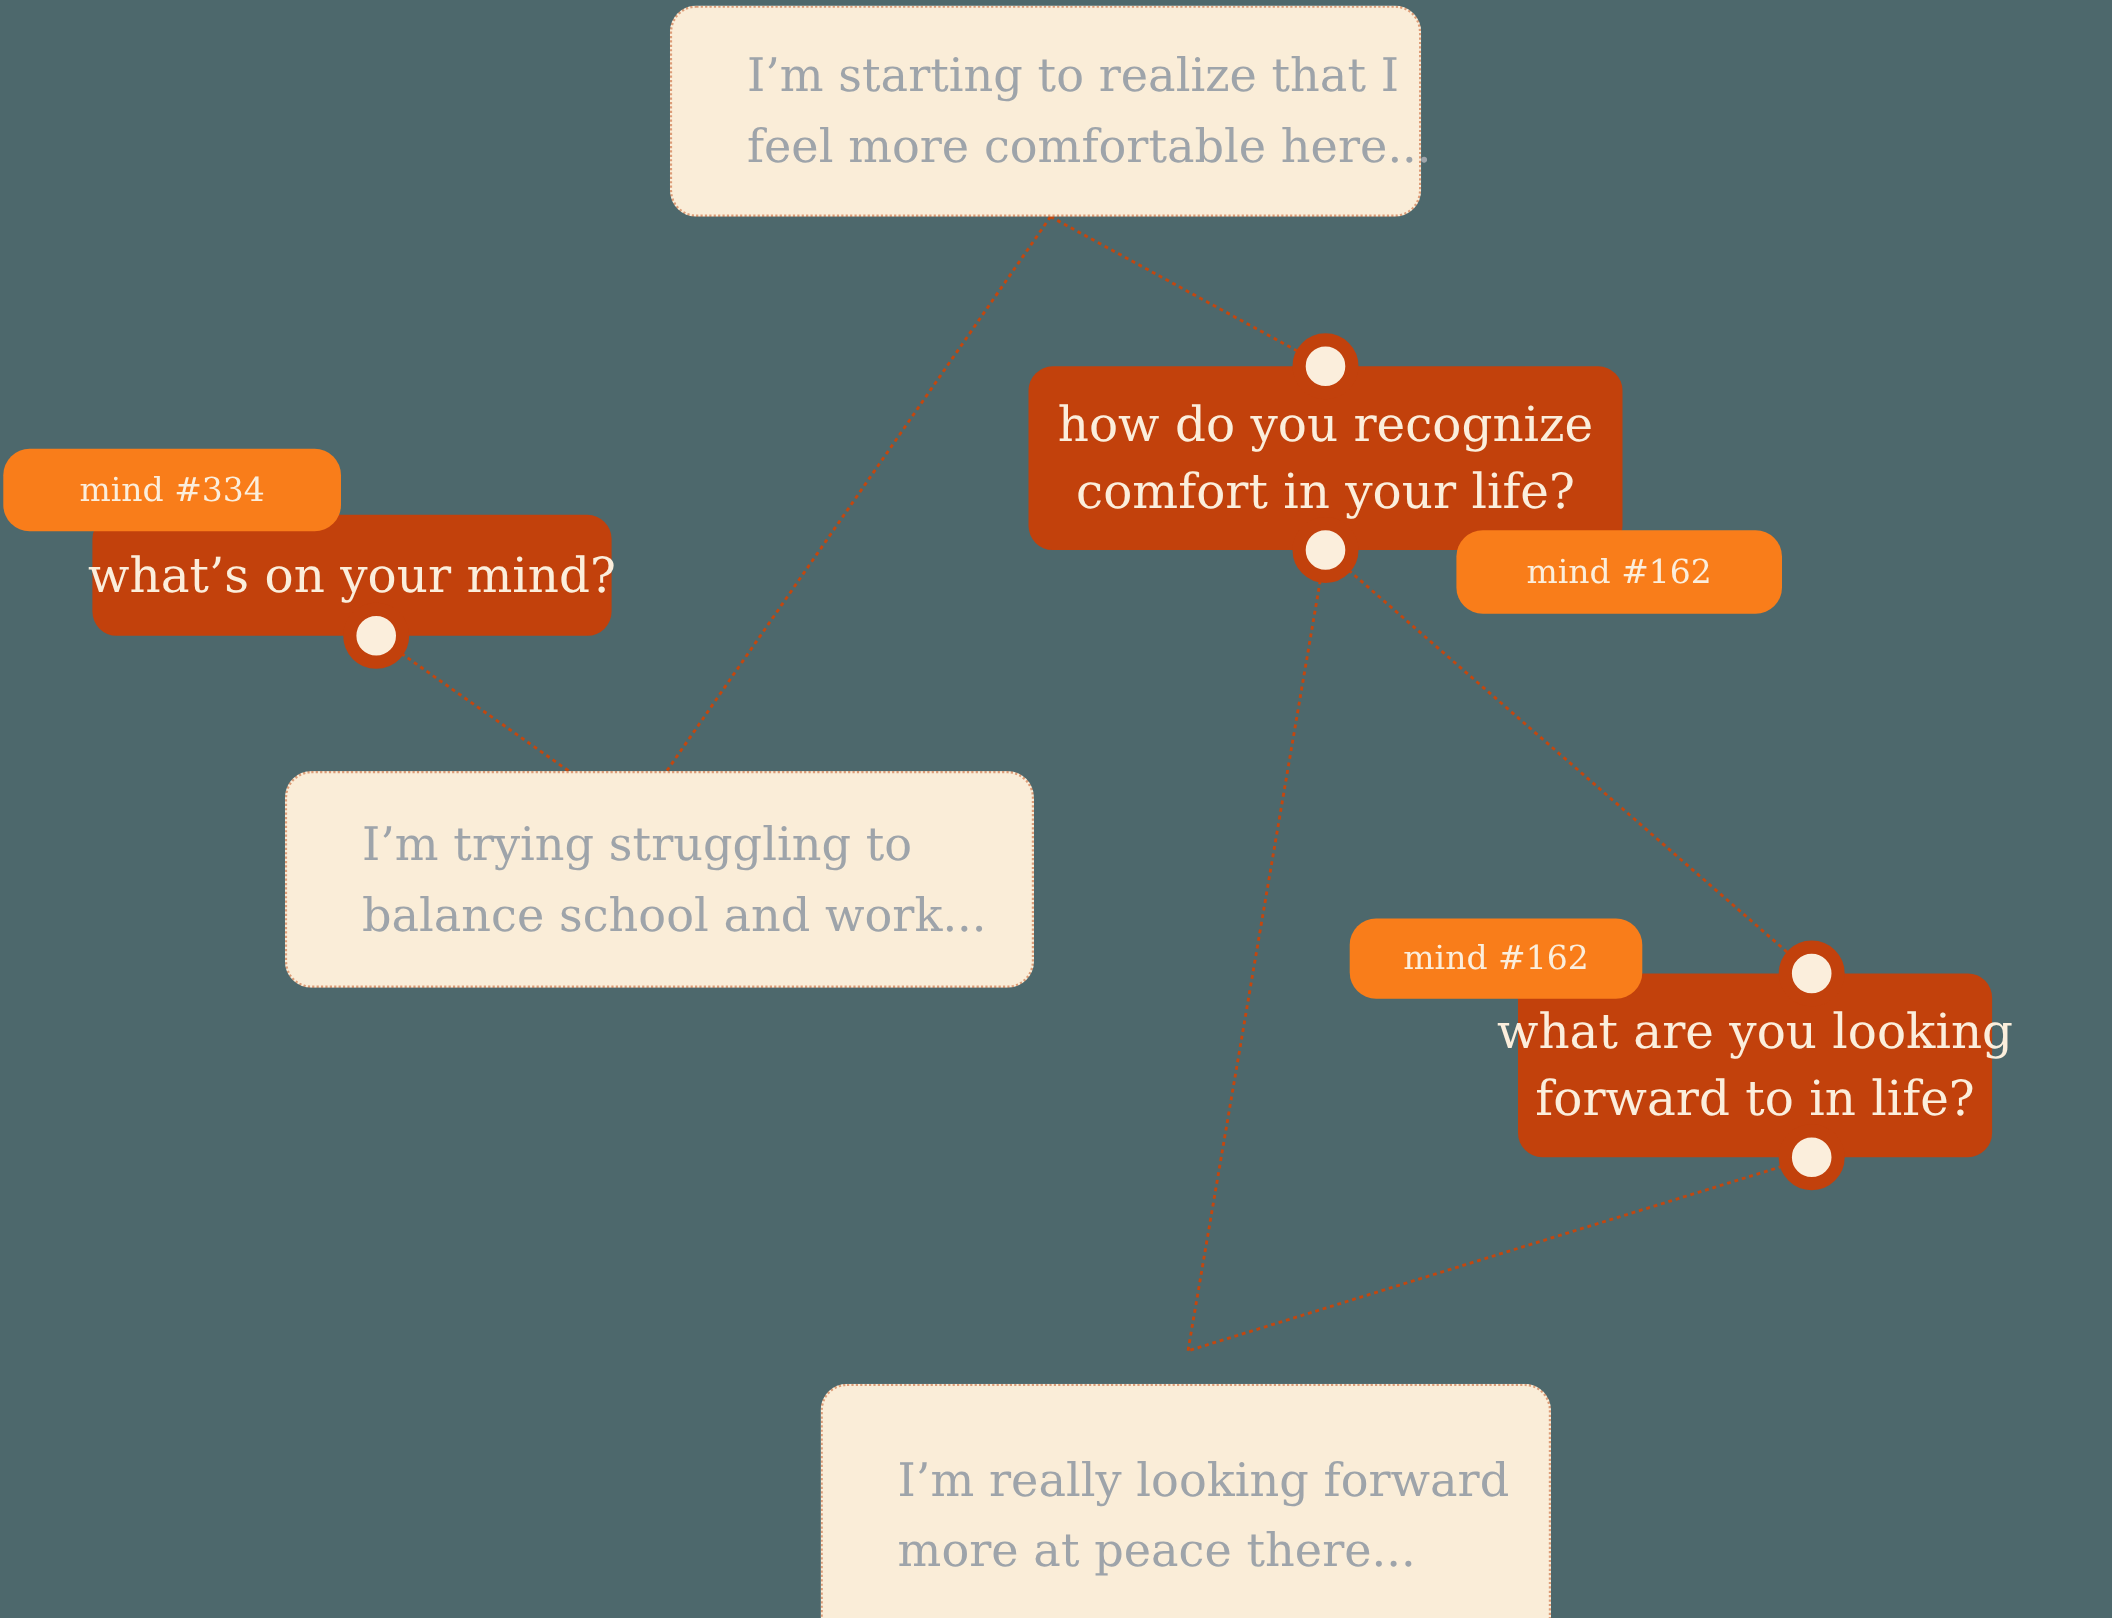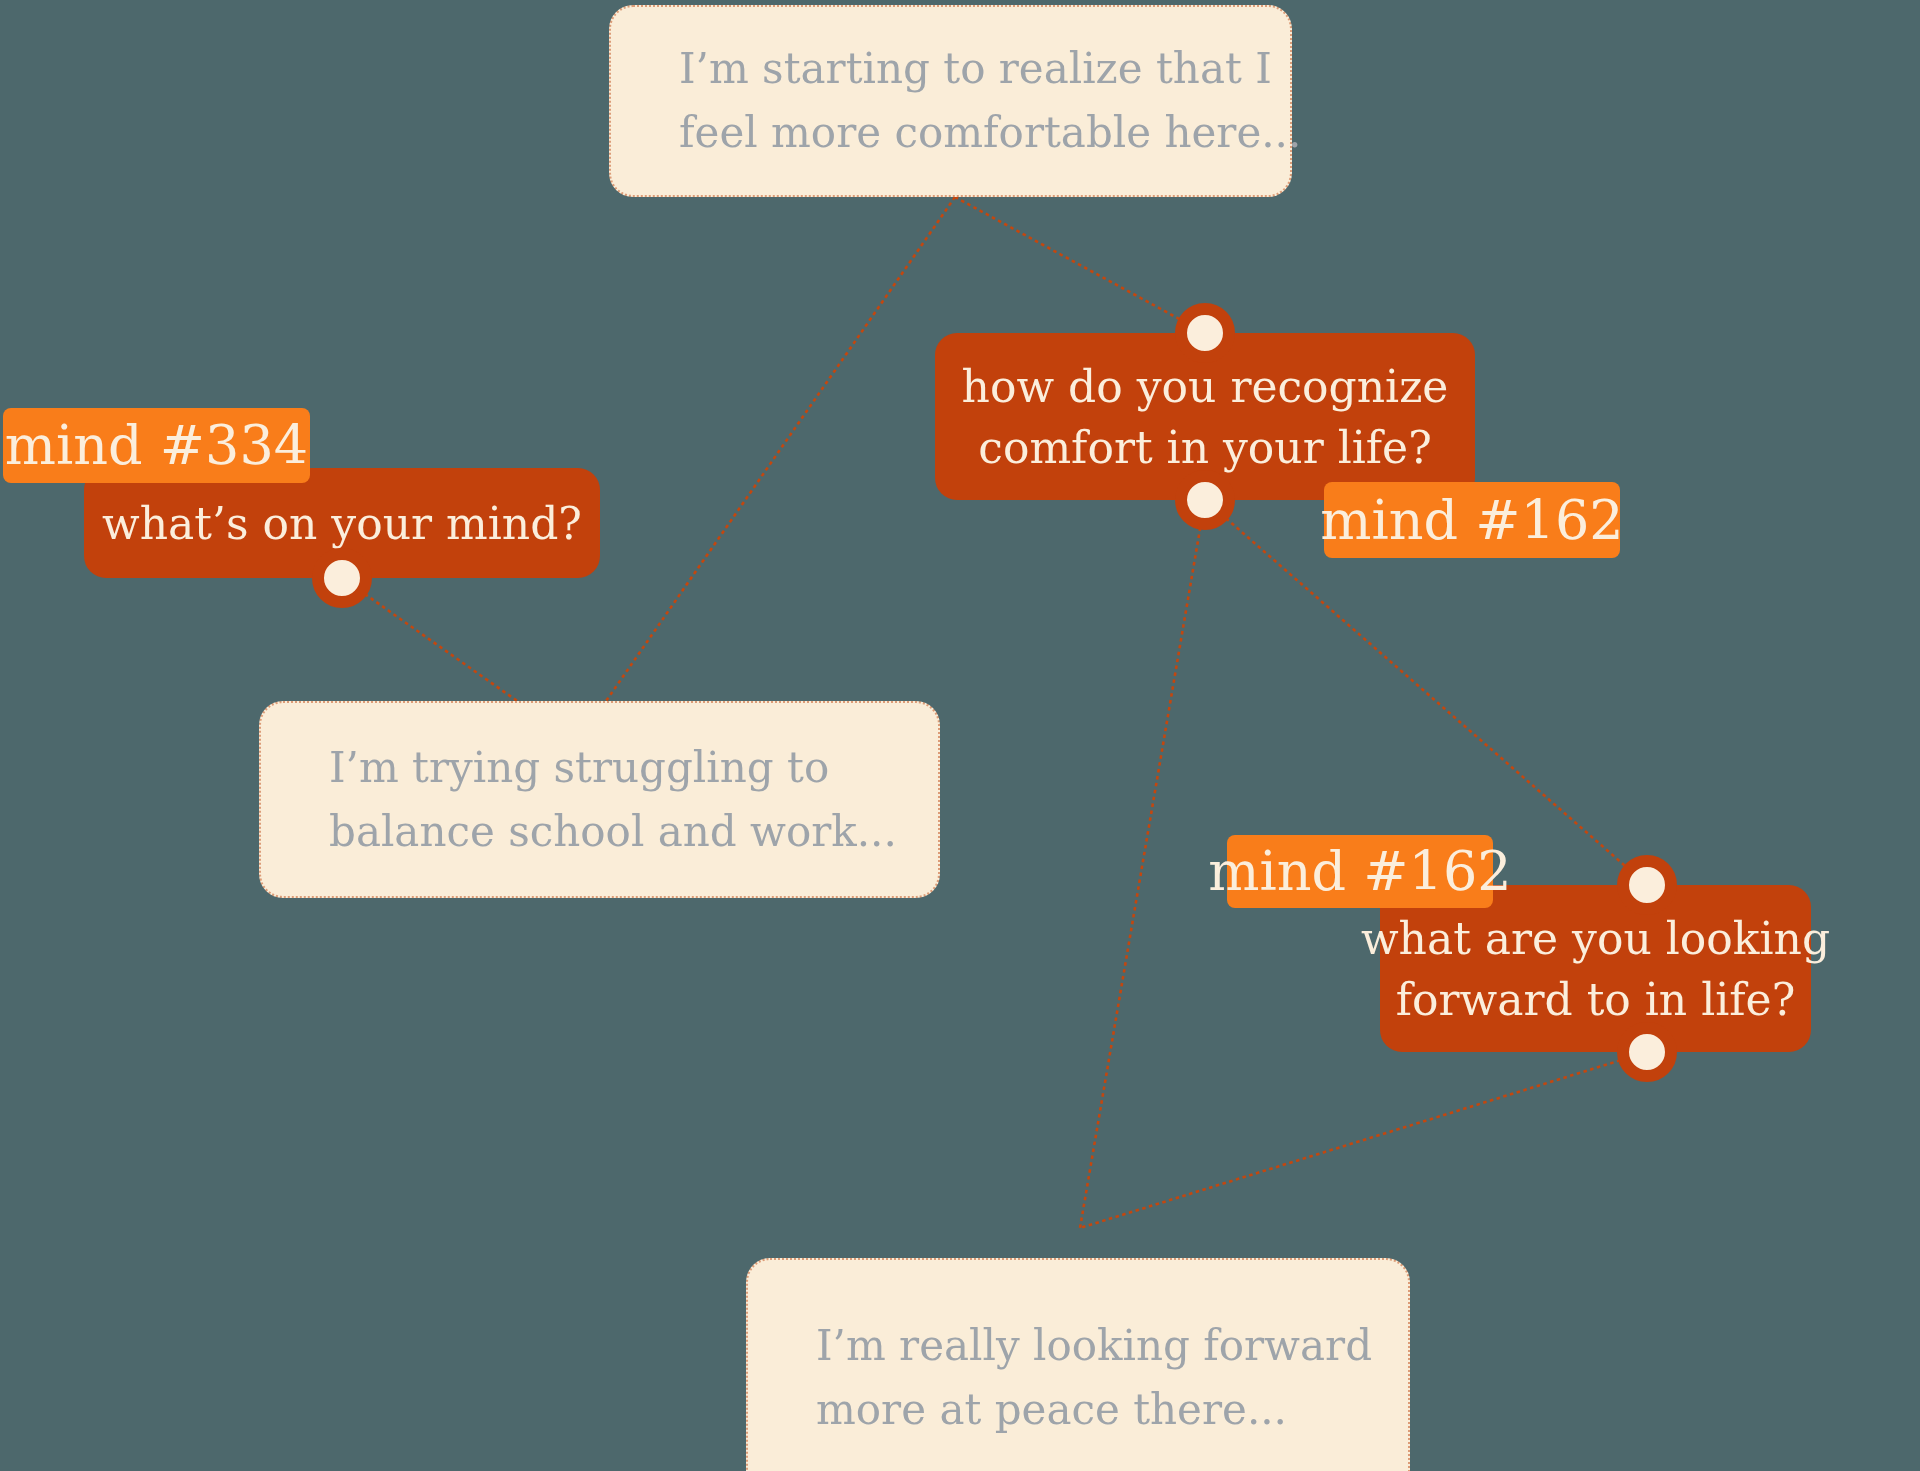--- a/index.html
+++ b/index.html
@@ -21,41 +21,41 @@
     align-items:flex-start;padding:10px 19px 10px 68px;
   }
   .question{
     background:#C2410C;border-radius:22px;
     color:#FBEEDC;font-size:44px;line-height:61px;
     align-items:center;text-align:center;padding:6px 36px;
   }
   .tline{display:block;white-space:nowrap;}
   
   .node-a{left:609px;top:5px;width:683px;height:192px;}
-  .node-c{left:84px;top:468px;width:516px;height:110px;text-align:right;}
+  .node-c{left:84px;top:468px;width:472px;height:110px;text-align:right;}
   .node-e{left:935px;top:333px;width:540px;height:167px;}
   .node-g{left:237px;top:701px;width:681px;height:197px;margin-left:22px;}
   .node-i{left:1380px;top:885px;width:431px;height:167px;}
   .node-j{left:746px;top:1228px;width:664px;height:240px;margin-top:30px;}
   
   .dot{
     position:absolute;z-index:3;box-sizing:content-box;
     width:36px;height:36px;border:12px solid #C2410C;border-radius:50%;
     background:#FBEEDC;
   }
   .dot-d1{left:312px;top:548px;}
   .dot-d2{left:1175px;top:303px;}
   .dot-d3{left:1175px;top:470px;}
   .dot-d4a{left:1617px;top:855px;}
   .dot-d4b{left:1617px;top:1022px;}
   
   .badge{
     position:absolute;z-index:4;box-sizing:border-box;
-    background:#F97D1A;border-radius:8px;
-    color:#FBEEDC;font-size:54px;
+    background:#F97D1A;border-radius:24px;
+    color:#FBEEDC;font-size:30px;
     display:flex;align-items:center;justify-content:center;
     white-space:nowrap;
   }
   .badge-334{left:3px;top:408px;width:307px;height:75px;}
   .badge-162a{left:1324px;top:482px;width:296px;height:76px;}
   .badge-162b{left:1227px;top:835px;width:266px;height:73px;}
 </style>
 </head>
 <body>
 

